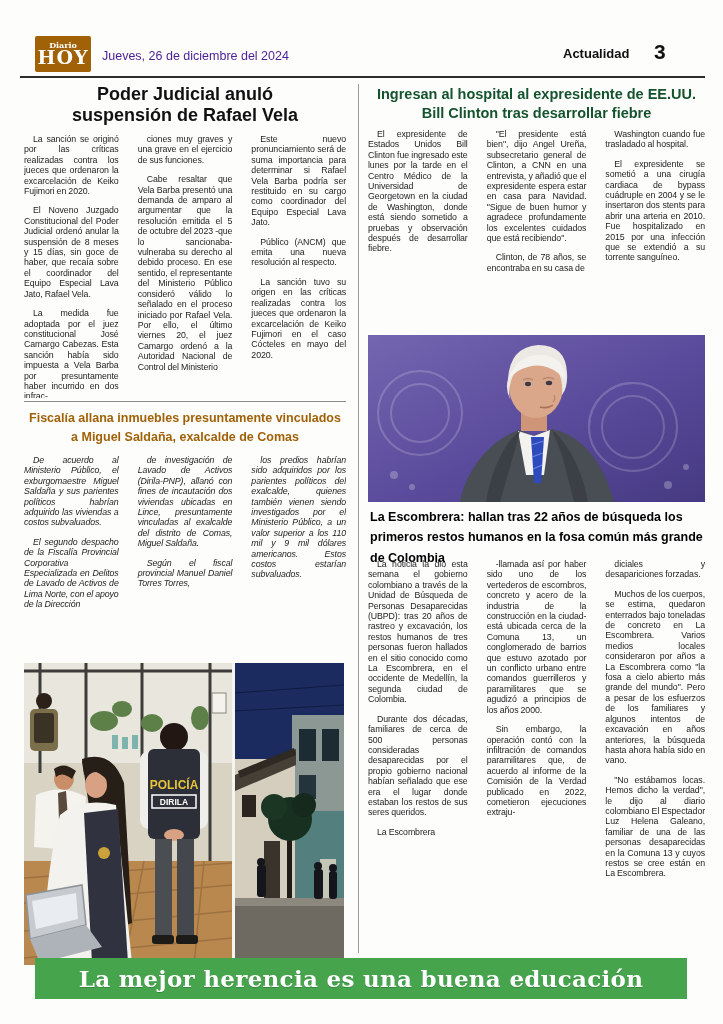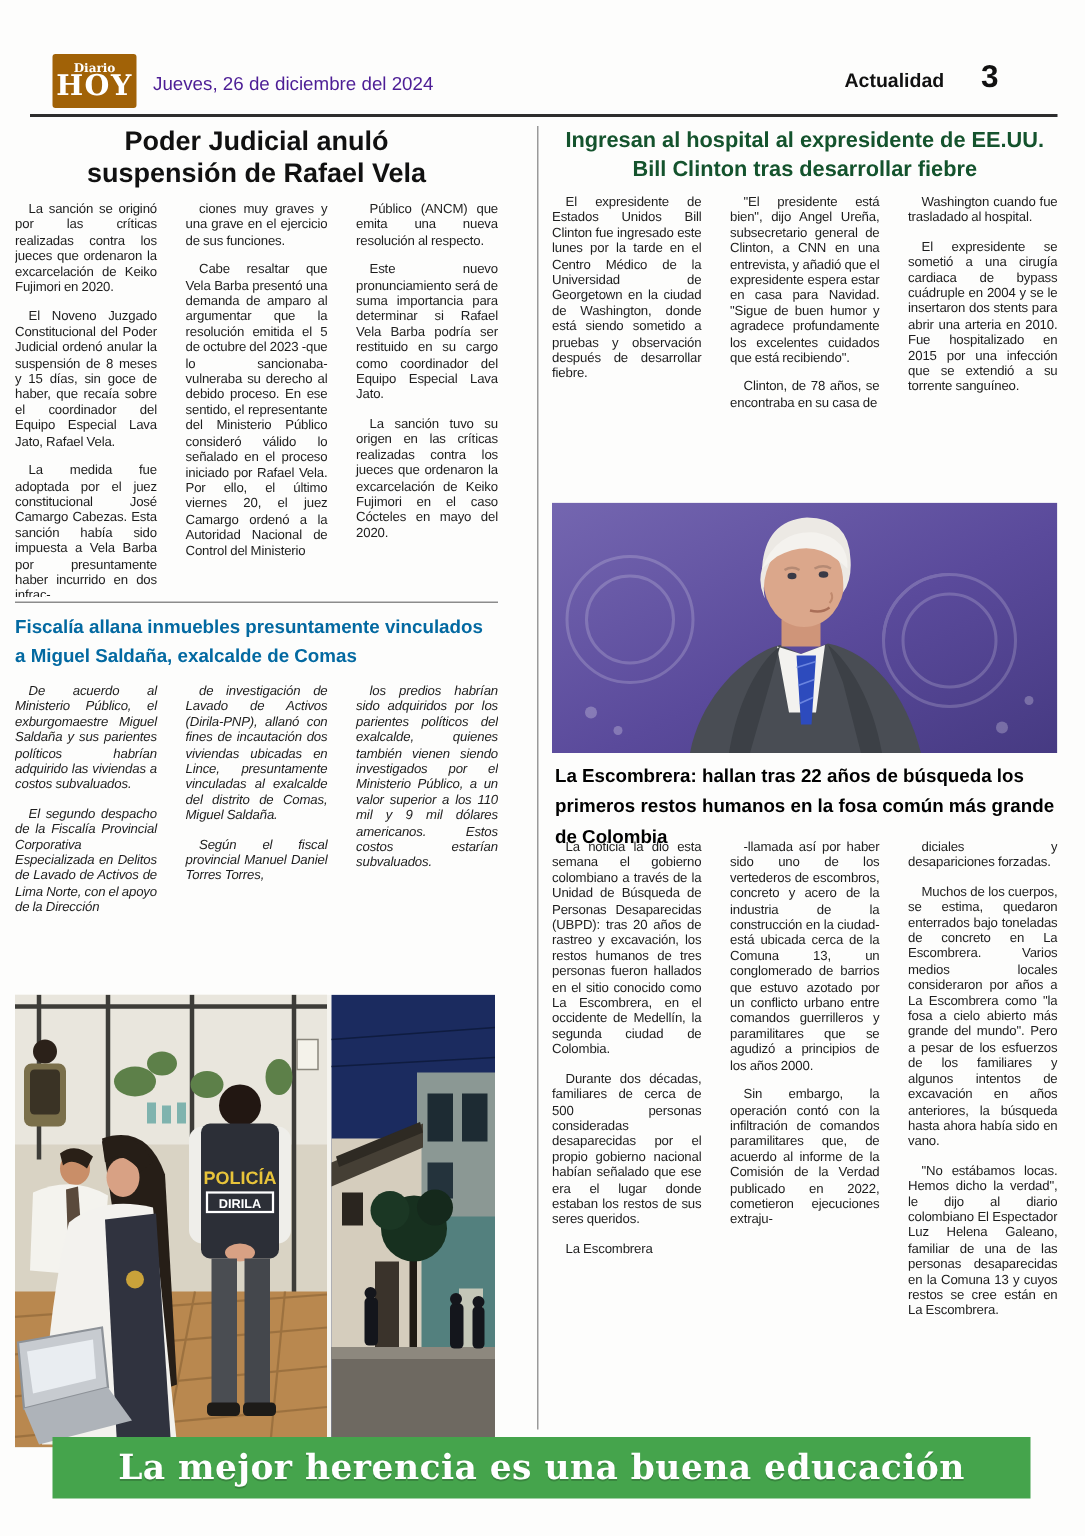--- a/index.html
+++ b/index.html
@@ -19,30 +19,30 @@
   .edition-date{position:absolute;left:82px;top:15px;font-size:12.5px;color:#4c1d95;}
   .section-name{position:absolute;left:543px;top:12px;font-size:13px;font-weight:bold;color:#111;}
   .page-number{position:absolute;left:634px;top:6px;font-size:21px;font-weight:bold;color:#111;}
   .header-rule{position:absolute;left:20px;top:76px;width:685px;height:2px;background:#2d2d2d;}
 
   
   .v-rule{position:absolute;left:358px;top:84px;width:1px;height:869px;background:#9a9a9a;}
   .h-rule{height:1px;background:#8c8c8c;margin:3px 0 4px;}
 
   
-  .left-region{position:absolute;left:10px;top:84px;width:322px;}
+  .left-region{position:absolute;left:24px;top:84px;width:322px;}
   .right-region{position:absolute;left:368px;top:84px;width:337px;}
 
   
   .a1-title{margin:0 auto;max-width:258px;font-size:18px;font-weight:bold;text-align:center;
     line-height:1.15;height:44px;color:#111;}
   .a2-title{margin:0;font-size:14.5px;font-weight:bold;text-align:center;line-height:1.3;
     height:42px;color:#14532d;padding:1px 2px 0;}
-  .a3-title{margin:0;font-size:12.5px;font-weight:bold;line-height:1.55;
-    height:42px;color:#0369a1;padding-top:3px;}
+  .a3-title{margin:0;font-size:12.5px;font-weight:bold;text-align:center;line-height:1.55;
+    height:42px;color:#a16207;padding-top:3px;}
   .a4-title{margin:0;font-size:12.5px;font-weight:bold;text-align:left;line-height:1.62;
     height:48px;color:#000000;padding:5px 0 0 2px;}
 
   
   .cols{display:flex;gap:19px;overflow:hidden;}
   .col{flex:1;font-size:8.8px;line-height:10.4px;text-align:justify;color:#1d1d1d;
     letter-spacing:-.1px;word-spacing:-.2px;}
   .para{margin:0 0 9px;text-indent:9px;}
   .a1-cols{height:264px;margin-top:6px;}
   .a3-cols{height:204px;margin-top:4px;font-style:italic;}
@@ -83,22 +83,22 @@
       <div class="col">
           <p class="para">La sanción se originó por las críticas realizadas contra los jueces que ordenaron la excarcelación de Keiko Fujimori en 2020.</p>
           <p class="para">El Noveno Juzgado Constitucional del Poder Judicial ordenó anular la suspensión de 8 meses y 15 días, sin goce de haber, que recaía sobre el coordinador del Equipo Especial Lava Jato, Rafael Vela.</p>
           <p class="para">La medida fue adoptada por el juez constitucional José Camargo Cabezas. Esta sanción había sido impuesta a Vela Barba por presuntamente haber incurrido en dos infrac-</p>
         </div>
       <div class="col">
           <p class="para">ciones muy graves y una grave en el ejercicio de sus funciones.</p>
           <p class="para">Cabe resaltar que Vela Barba presentó una demanda de amparo al argumentar que la resolución emitida el 5 de octubre del 2023 -que lo sancionaba- vulneraba su derecho al debido proceso. En ese sentido, el representante del Ministerio Público consideró válido lo señalado en el proceso iniciado por Rafael Vela. Por ello, el último viernes 20, el juez Camargo ordenó a la Autoridad Nacional de Control del Ministerio</p>
         </div>
       <div class="col">
+          <p class="para">Este nuevo pronunciamiento será de suma importancia para determinar si Rafael Vela Barba podría ser restituido en su cargo como coordinador del Equipo Especial Lava Jato.</p>
           <p class="para">Público (ANCM) que emita una nueva resolución al respecto.</p>
-          <p class="para">Este nuevo pronunciamiento será de suma importancia para determinar si Rafael Vela Barba podría ser restituido en su cargo como coordinador del Equipo Especial Lava Jato.</p>
           <p class="para">La sanción tuvo su origen en las críticas realizadas contra los jueces que ordenaron la excarcelación de Keiko Fujimori en el caso Cócteles en mayo del 2020.</p>
         </div>
     </div>
 
     <div class="h-rule"></div>
 
     <h2 class="a3-title">Fiscalía allana inmuebles presuntamente vinculados a Miguel Saldaña, exalcalde de Comas</h2>
     <div class="cols a3-cols">
       <div class="col">
           <p class="para">De acuerdo al Ministerio Público, el exburgomaestre Miguel Saldaña y sus parientes políticos habrían adquirido las viviendas a costos subvaluados.</p>

